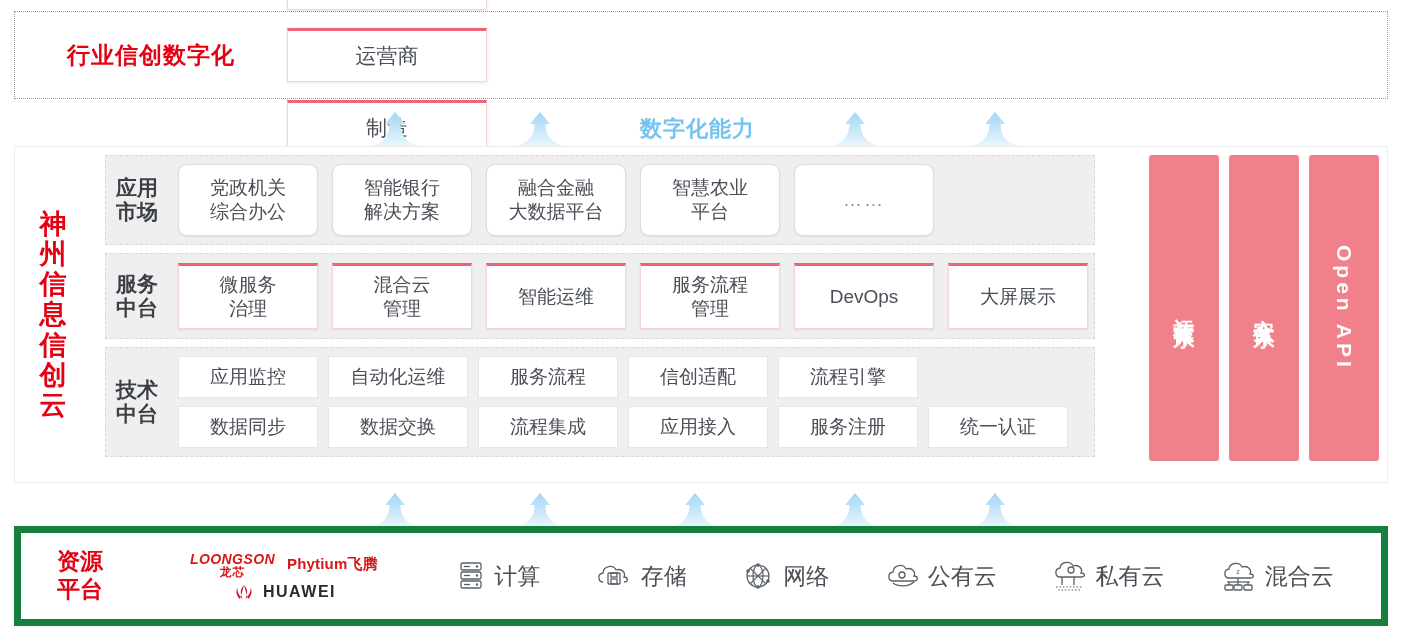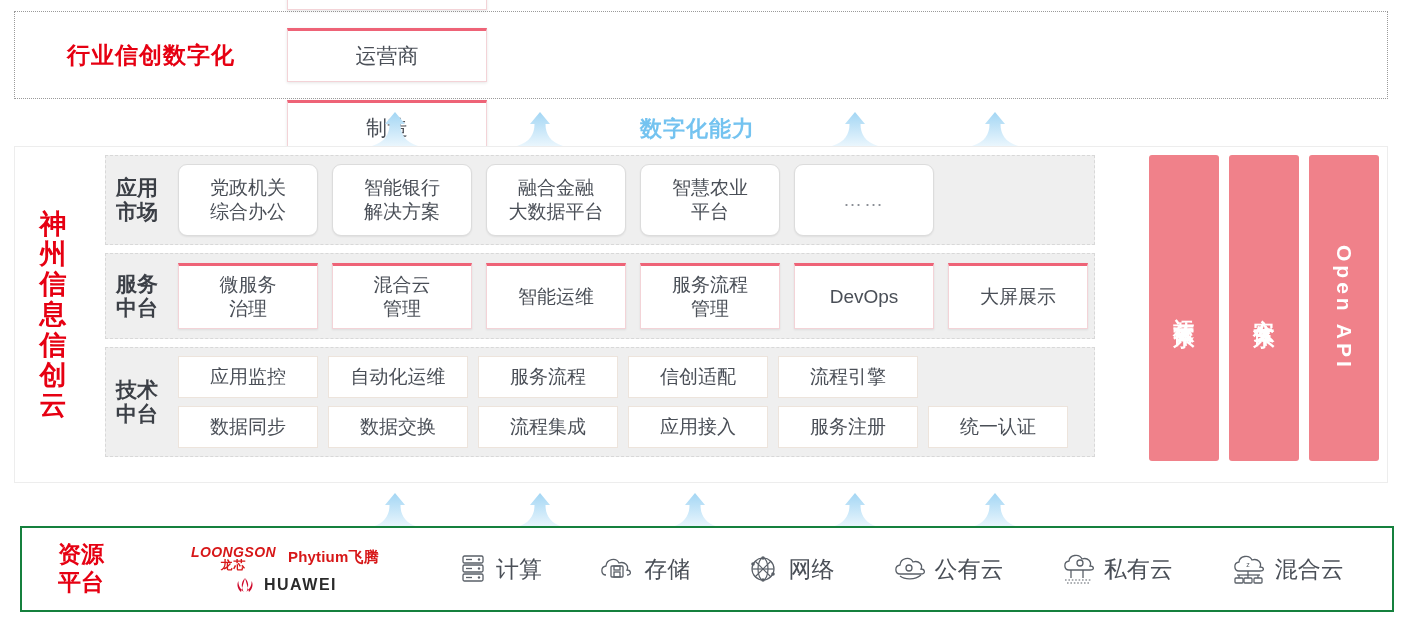--- a/index.html
+++ b/index.html
@@ -126,23 +126,23 @@
     writing-mode: vertical-rl; letter-spacing: 3px;
   }
   .pillar .vtext-en {
     font-size: 21px; font-weight: bold;
     writing-mode: vertical-rl; letter-spacing: 4px;
   }
 
   
   .resource-block {
     position: absolute; left: 14px; top: 526px;
-    width: 1374px; height: 86px;
-    background: #fff; border: 2px solid #15803d;
-    display: flex; align-items: center; margin-left: 6px;
+    width: 1374px; height: 100px;
+    background: #fff; border: 7px solid #15803d;
+    display: flex; align-items: center;
   }
   .res-title {
     width: 118px; flex: 0 0 118px; text-align: center;
     color: #E60012; font-size: 23px; font-weight: bold; line-height: 1.2;
   }
   .res-title span { display: block; }
   .vendor-logos {
     width: 290px; flex: 0 0 290px;
     display: flex; flex-direction: column; align-items: center; gap: 5px;
   }

